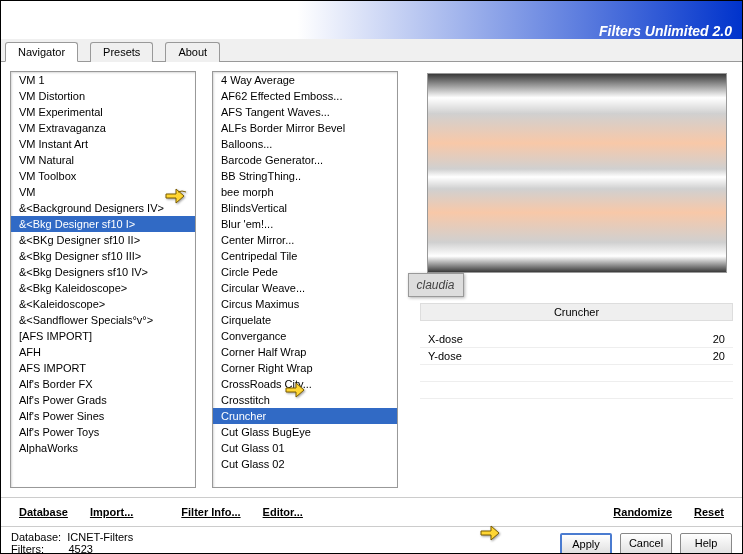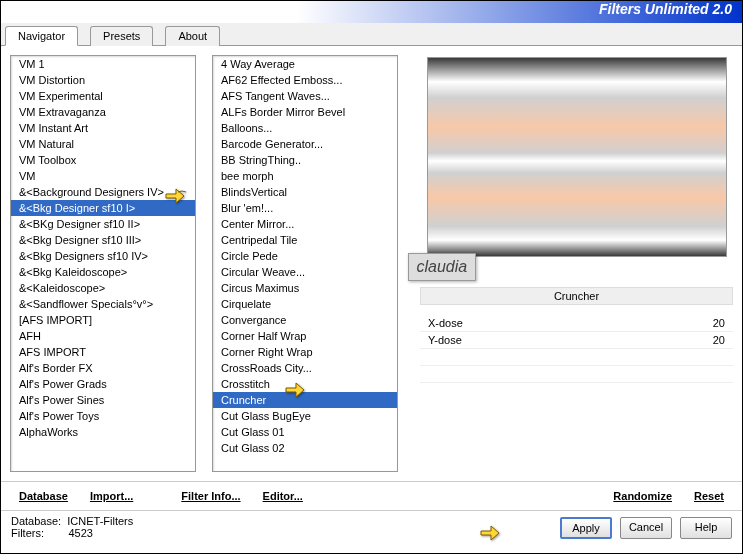--- a/index.html
+++ b/index.html
@@ -1,30 +1,30 @@
 <!DOCTYPE html>
 <html><head>
 <meta charset="utf-8">
 <style>
 *{box-sizing:border-box;margin:0;padding:0;font-family:Tahoma,Arial,sans-serif;font-size:11px}
 body{background:#fff;width:743px;height:554px;overflow:hidden;position:relative;border:1px solid #000}
-.title-bar{height:22px;background:linear-gradient(90deg,#fff 0%,#fff 40%,#0033cc 100%);display:flex;justify-content:flex-end;align-items:flex-start;padding-right:10px}
+.title-bar{height:38px;background:linear-gradient(90deg,#fff 0%,#fff 40%,#0033cc 100%);display:flex;justify-content:flex-end;align-items:flex-end;padding-right:10px}
 .title-bar span{color:#fff;font-weight:bold;font-style:italic;font-size:14px}
 .tabs{display:flex;border-bottom:1px solid #999;background:#f0f0f0;padding-left:4px;padding-top:2px}
 .tab{padding:3px 12px;border:1px solid #999;border-bottom:none;margin-right:12px;background:#f0f0f0;border-top-left-radius:3px;border-top-right-radius:3px;cursor:pointer;position:relative;top:1px}
 .tab.active{background:#fff;border-bottom:1px solid #fff}
 .main{display:flex;height:435px;padding:9px;gap:16px}
 .col1,.col2{width:186px;display:flex;flex-direction:column}
 .list{flex:1;border:1px solid #999;background:#fff;overflow:hidden;position:relative;box-shadow:inset 1px 1px 2px rgba(0,0,0,.15)}
 .list-inner{overflow-y:auto;height:100%}
 .list-item{padding:1px 4px 1px 8px;cursor:pointer;white-space:nowrap;line-height:14px}
 .list-item.sel{background:#316ac5;color:#fff}
 .col3{flex:1;display:flex;flex-direction:column;padding-left:6px}
 .preview{width:300px;height:200px;border:1px solid #999;background:linear-gradient(180deg,#3a3a3a 0%,#fff 12%,#d0d0d0 20%,#f8c8a8 35%,#d0d0d0 48%,#fff 52%,#d0d0d0 58%,#f8c8a8 70%,#d0d0d0 85%,#fff 92%,#3a3a3a 100%);align-self:center;margin-top:2px;position:relative}
-.badge{position:absolute;left:-20px;bottom:-25px;background:#ddd;border:1px solid #999;padding:4px 8px;font-style:italic;font-size:16px;color:#444;box-shadow:1px 1px 3px rgba(0,0,0,.3)}
+.badge{position:absolute;left:-20px;bottom:-25px;background:#ddd;border:1px solid #999;padding:4px 8px;font-style:italic;font-size:12px;color:#444;box-shadow:1px 1px 3px rgba(0,0,0,.3)}
 .params{margin-top:30px}
 .param-title{text-align:center;background:#efefef;padding:2px;border:1px solid #ddd;margin-bottom:10px}
 .param-row{display:flex;justify-content:space-between;padding:2px 8px;border-bottom:1px solid #eee}
 .btn-row{display:flex;gap:6px;padding:4px 10px;border-top:1px solid #ccc}
 .link-btn{padding:4px 8px;text-decoration:underline;cursor:pointer}
 .spacer{flex:1}
 .status{padding:4px 10px;border-top:1px solid #ccc;display:flex;align-items:flex-end}
 .status-info{width:300px}
 .btns{display:flex;gap:8px;margin-left:auto}
 .btn{padding:3px 0;border:1px solid #888;background:linear-gradient(#fff,#e0e0e0);width:52px;text-align:center;cursor:pointer;border-radius:2px}

